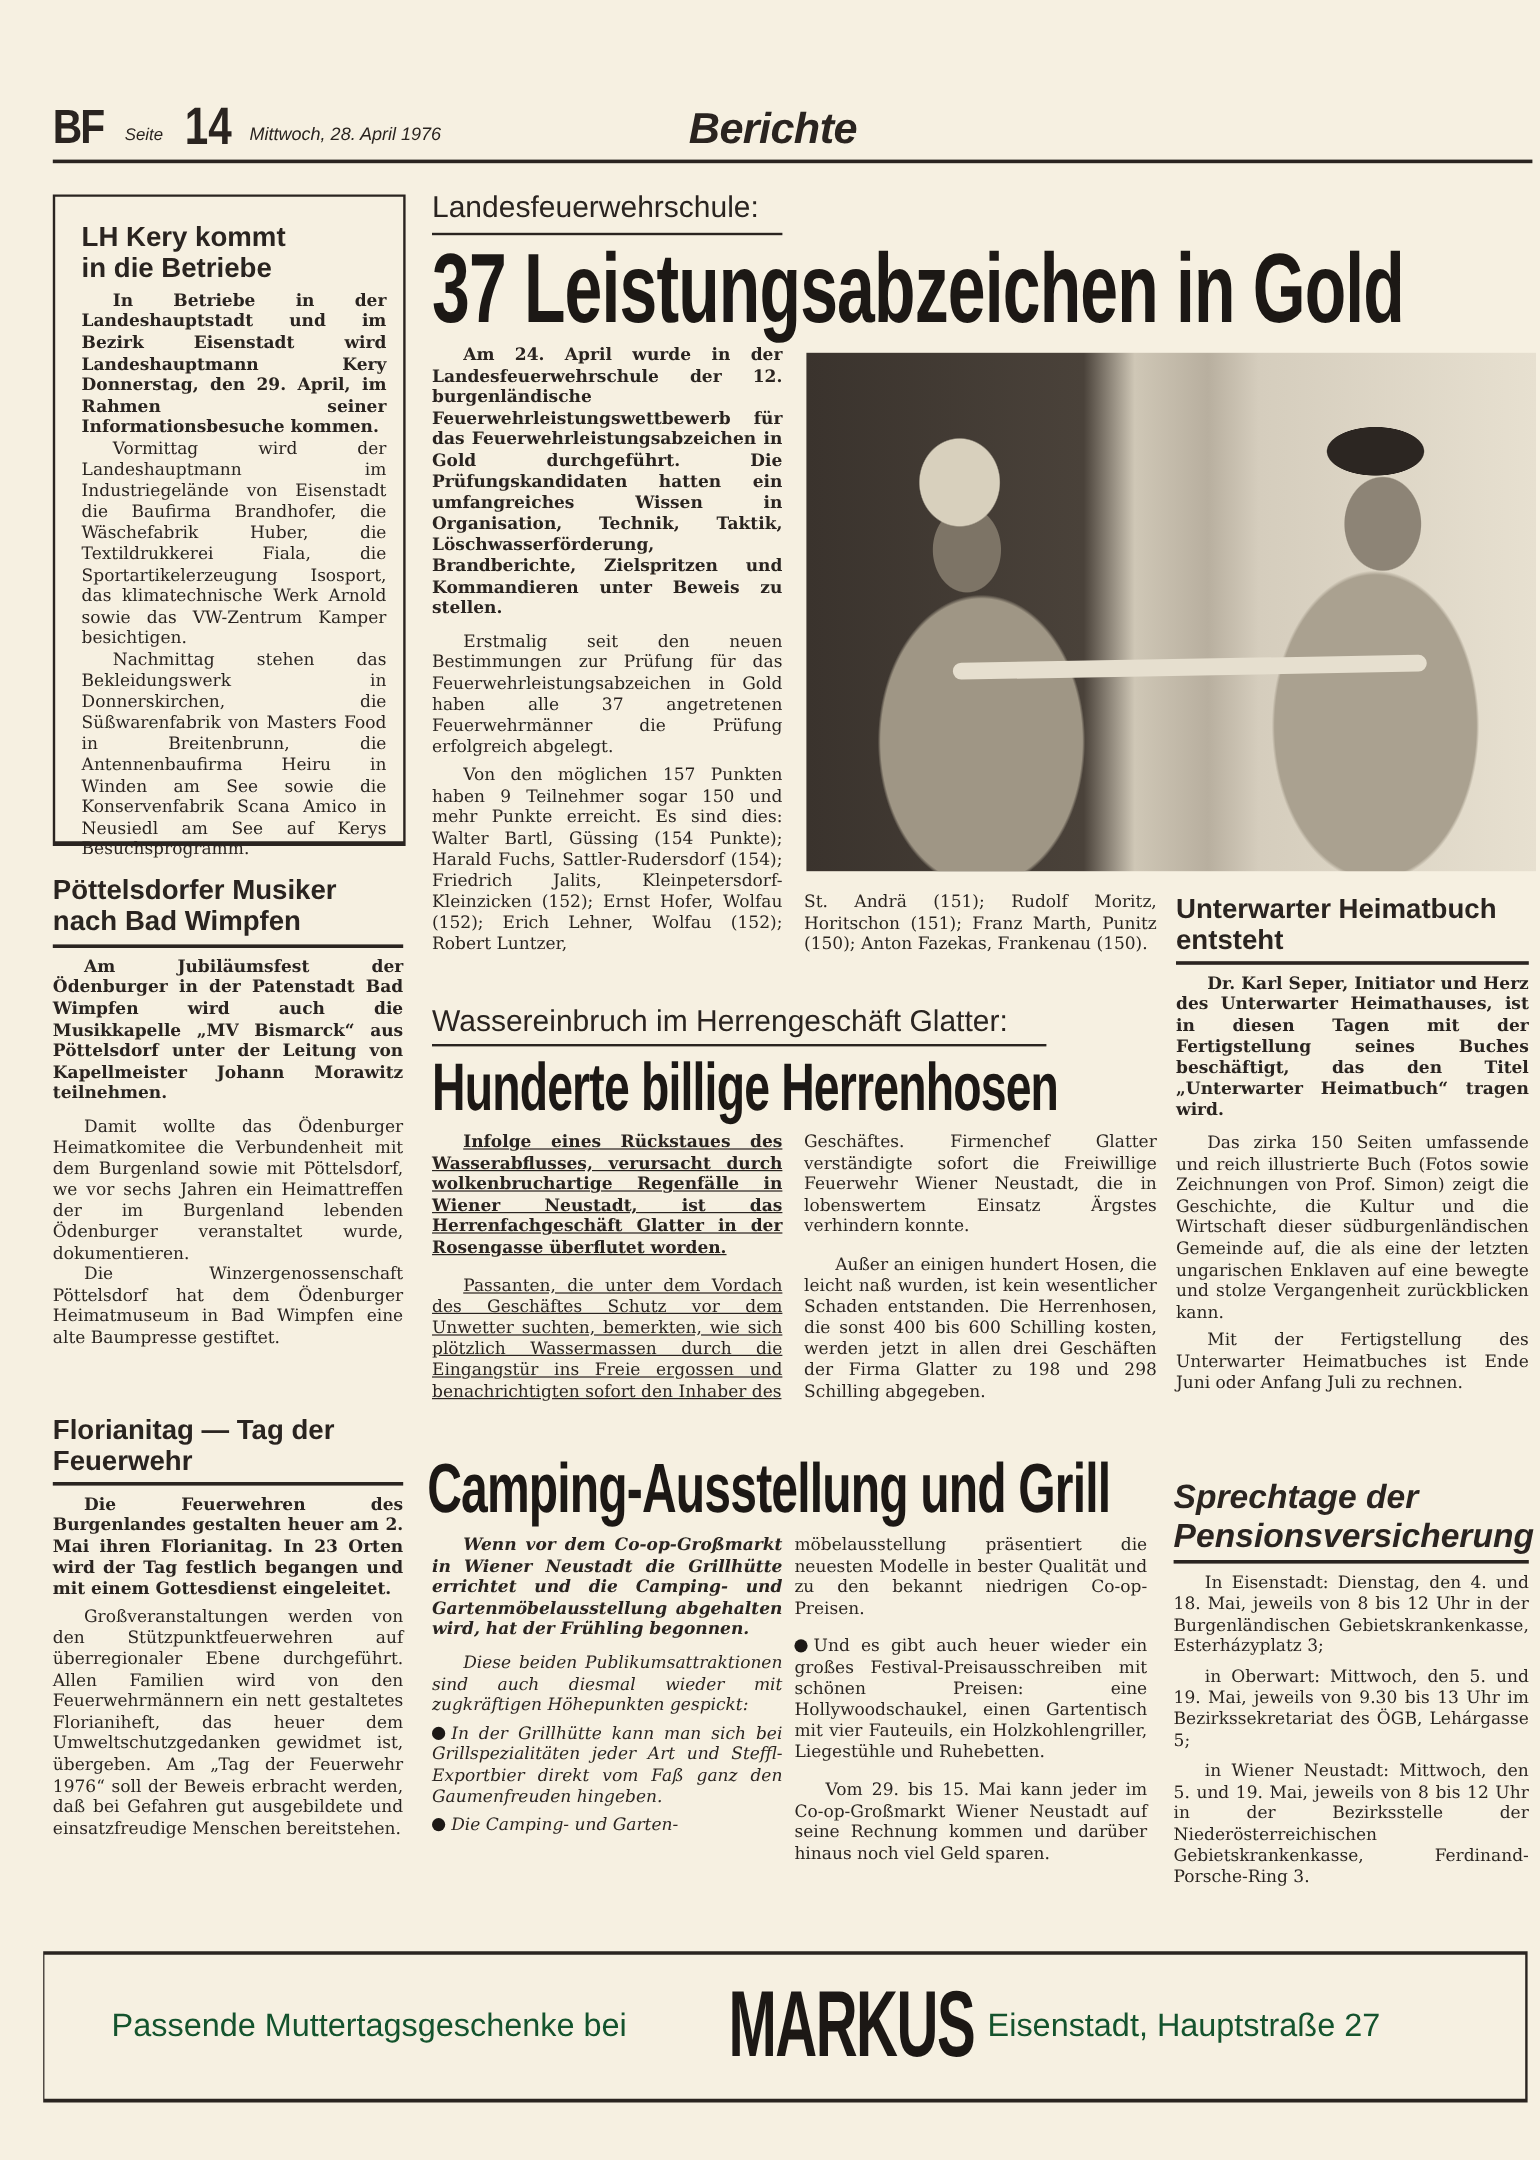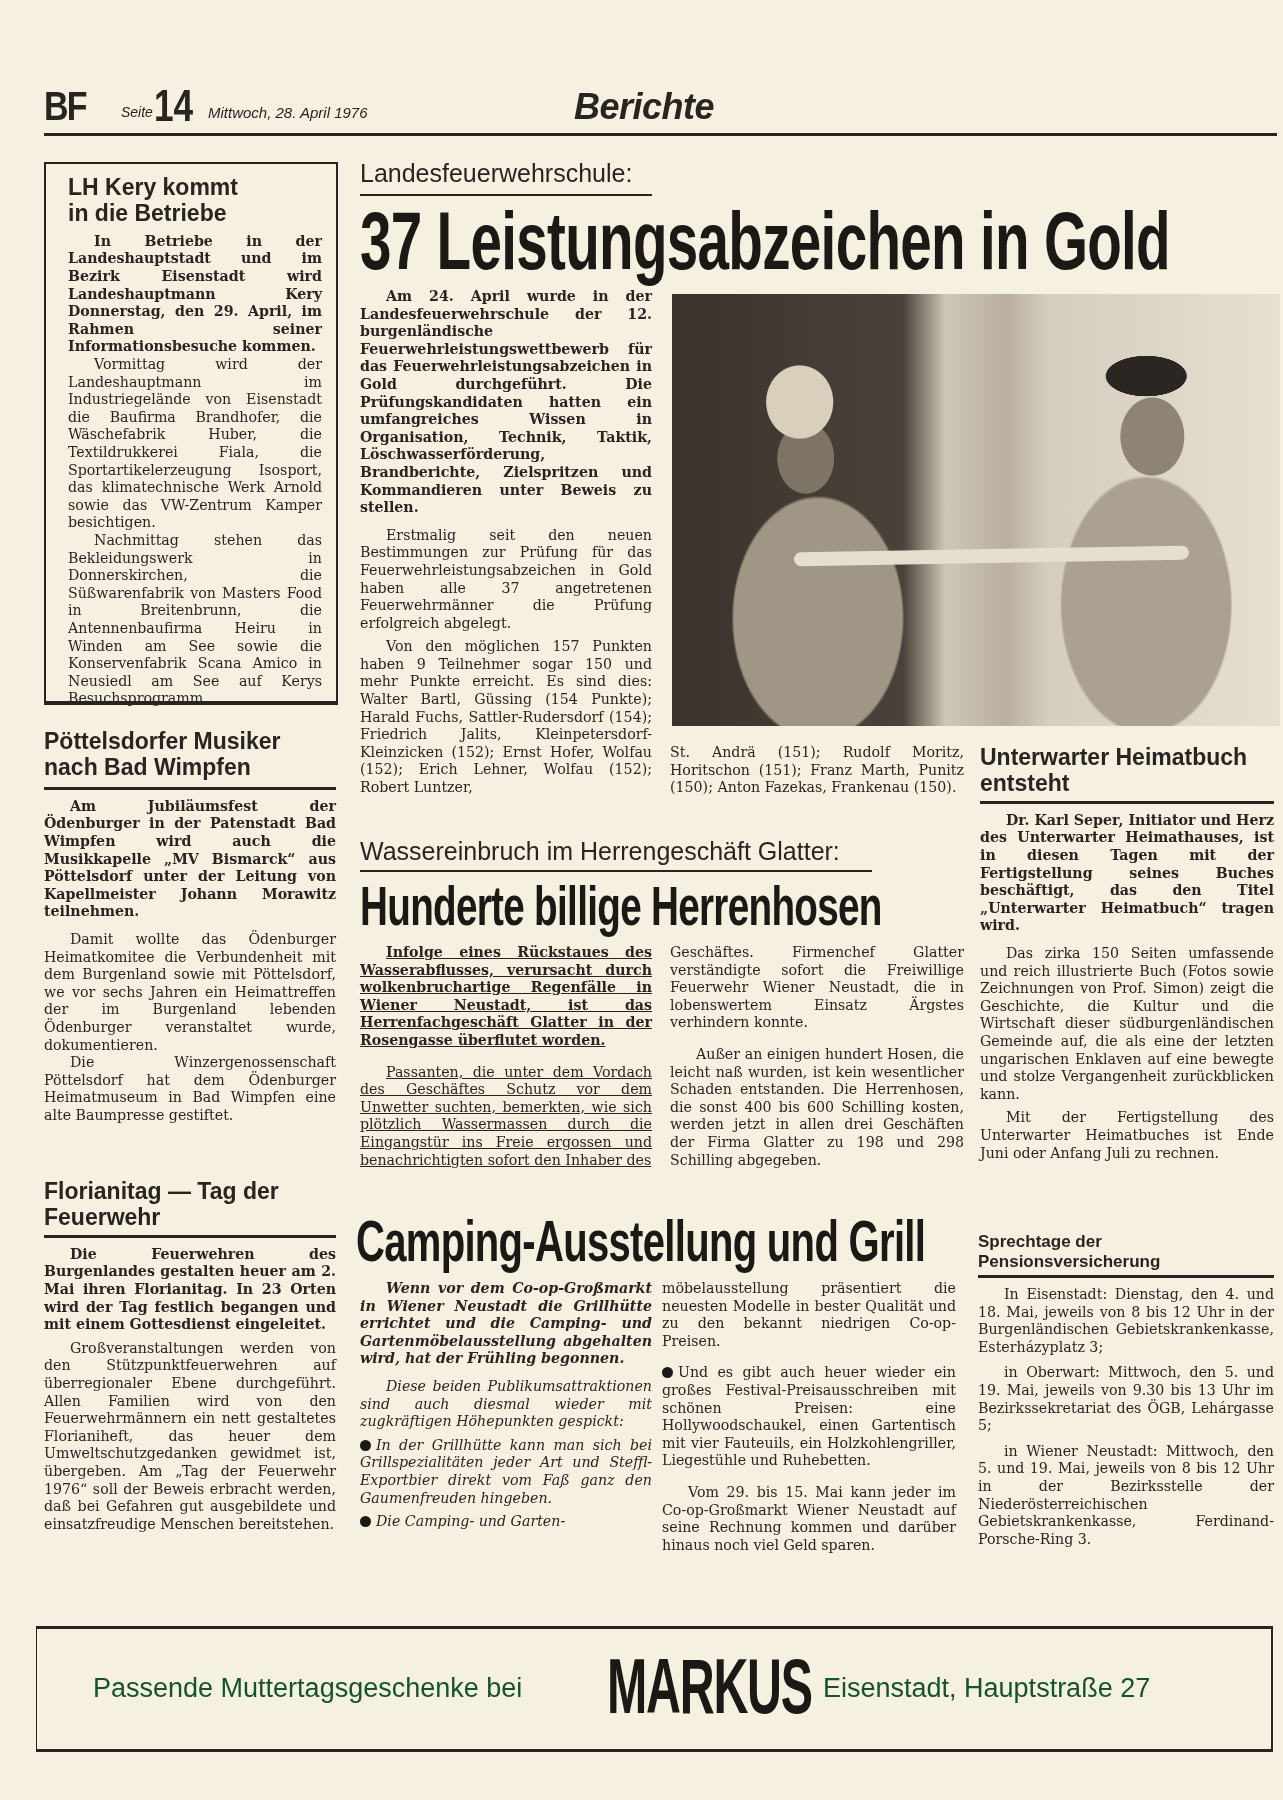--- a/index.html
+++ b/index.html
@@ -7,21 +7,21 @@
     width: 1283px; height: 1800px;
     background: #f6f0e1;
     color: #2a2420;
     font-family: "DejaVu Serif", serif;
     position: relative;
     overflow: hidden;
   }
   .abs { position: absolute; }
   
   .mast-bf { left: 44px; top: 86px; font-family: "Liberation Sans", sans-serif; font-weight: 700; font-size: 40px; letter-spacing: -2px; transform: scaleX(0.85); transform-origin: left; line-height: 1; }
-  .mast-seite { left: 121px; top: 104px; font-family: "Liberation Sans", sans-serif; font-style: italic; font-size: 14px; }
+  .mast-seite { left: 104px; top: 104px; font-family: "Liberation Sans", sans-serif; font-style: italic; font-size: 14px; }
   .mast-num { left: 154px; top: 84px; font-family: "Liberation Sans", sans-serif; font-weight: 700; font-size: 44px; transform: scaleX(0.8); transform-origin: left; line-height: 1; }
   .mast-date { left: 208px; top: 104px; font-family: "Liberation Sans", sans-serif; font-style: italic; font-size: 15px; }
   .mast-section { left: 574px; top: 86px; font-family: "Liberation Sans", sans-serif; font-style: italic; font-weight: 700; font-size: 36px; letter-spacing: -0.5px; }
   .mast-rule { left: 44px; top: 133px; width: 1233px; height: 3px; background: #2a2420; }
 
   .col { position: absolute; }
   .p { font-size: 14.2px; line-height: 17.6px; text-align: justify; margin: 0; hyphens: manual; }
   .p.bold { font-weight: 700; }
   .p.indent { text-indent: 26px; }
   .gap { height: 10px; }
@@ -53,21 +53,21 @@
 <body>
 
 <div class="abs mast-bf">BF</div>
 <div class="abs mast-seite">Seite</div>
 <div class="abs mast-num">14</div>
 <div class="abs mast-date">Mittwoch, 28. April 1976</div>
 <div class="abs mast-section">Berichte</div>
 <div class="abs mast-rule"></div>
 
 <div class="col box" style="left:44px; top:162px; width:290px; height:537px; padding:0;">
-  <div style="padding:10px 14px 0 22px;">
+  <div style="padding:20px 14px 0 22px;">
     <h2 class="sans-h" style="font-size:23px;">
       <span>LH Kery kommt</span><br>
       <span>in die Betriebe</span>
     </h2>
     <p class="p bold indent" style="margin-top:6px;">In Betriebe in der Landeshauptstadt und im Bezirk Eisenstadt wird Landeshauptmann Kery Donnerstag, den 29. April, im Rahmen seiner Informationsbesuche kommen.</p>
     <p class="p indent">Vormittag wird der Landeshauptmann im Industriegelände von Eisenstadt die Baufirma Brandhofer, die Wäschefabrik Huber, die Textildrukkerei Fiala, die Sportartikelerzeugung Isosport, das klimatechnische Werk Arnold sowie das VW-Zentrum Kamper besichtigen.</p>
     <p class="p indent">Nachmittag stehen das Bekleidungswerk in Donnerskirchen, die Süßwarenfabrik von Masters Food in Breitenbrunn, die Antennenbaufirma Heiru in Winden am See sowie die Konservenfabrik Scana Amico in Neusiedl am See auf Kerys Besuchsprogramm.</p>
   </div>
 </div>
 
@@ -159,21 +159,21 @@
   </h2>
   <div class="hr" style="margin:4px 0 8px;"></div>
   <p class="p bold indent">Dr. Karl Seper, Initiator und Herz des Unterwarter Heimathauses, ist in diesen Tagen mit der Fertigstellung seines Buches beschäftigt, das den Titel „Unterwarter Heimatbuch“ tragen wird.</p>
   <div class="gap"></div>
   <p class="p indent">Das zirka 150 Seiten umfassende und reich illustrierte Buch (Fotos sowie Zeichnungen von Prof. Simon) zeigt die Geschichte, die Kultur und die Wirtschaft dieser südburgenländischen Gemeinde auf, die als eine der letzten ungarischen Enklaven auf eine bewegte und stolze Vergangenheit zurückblicken kann.</p>
   <div style="height:6px;"></div>
   <p class="p indent">Mit der Fertigstellung des Unterwarter Heimatbuches ist Ende Juni oder Anfang Juli zu rechnen.</p>
 </div>
 
 <div class="col" style="left:978px; top:1232px; width:296px;">
-  <h2 class="sans-h" style="font-size:17px;">
+  <h2 class="sans-h" style="font-size:28px;font-style:italic;">
     <span>Sprechtage der</span><br>
     <span>Pensionsversicherung</span>
   </h2>
   <div class="hr" style="margin:4px 0 8px;"></div>
   <p class="p indent">In Eisenstadt: Dienstag, den 4. und 18. Mai, jeweils von 8 bis 12 Uhr in der Burgenländischen Gebietskrankenkasse, Esterházyplatz 3;</p>
   <div style="height:8px;"></div>
   <p class="p indent">in Oberwart: Mittwoch, den 5. und 19. Mai, jeweils von 9.30 bis 13 Uhr im Bezirkssekretariat des ÖGB, Lehárgasse 5;</p>
   <div style="height:8px;"></div>
   <p class="p indent">in Wiener Neustadt: Mittwoch, den 5. und 19. Mai, jeweils von 8 bis 12 Uhr in der Bezirksstelle der Niederösterreichischen Gebietskrankenkasse, Ferdinand-Porsche-Ring 3.</p>
 </div>

